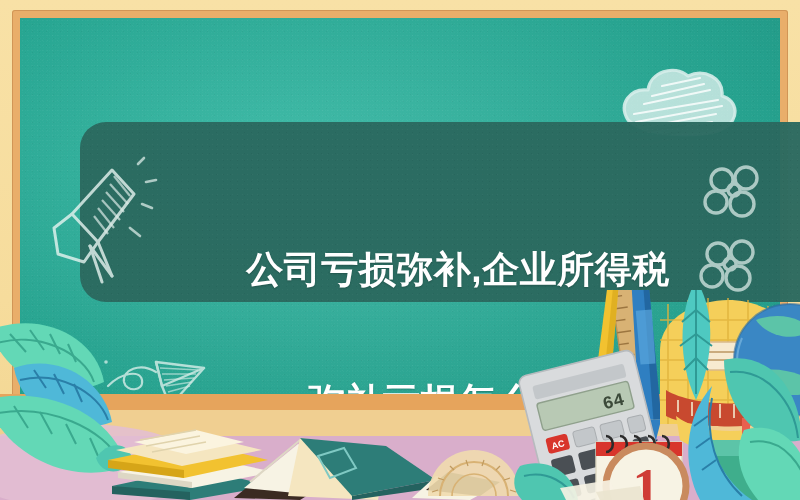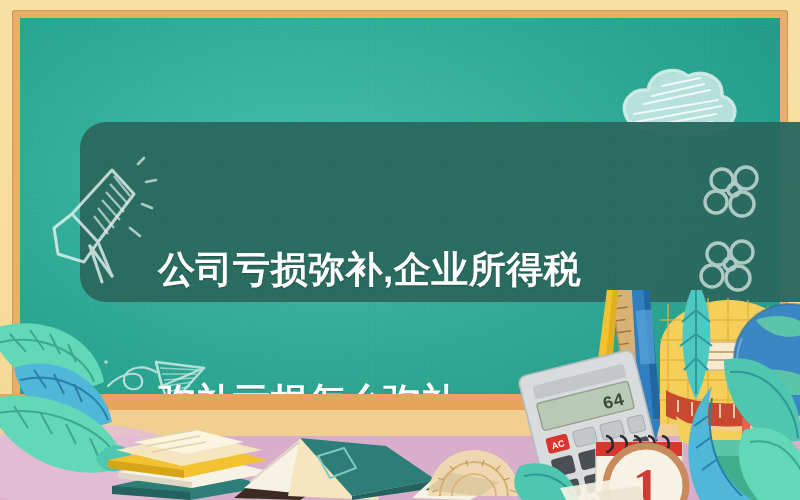--- a/index.html
+++ b/index.html
@@ -90,21 +90,21 @@
     width:600px;
     color:#ffffff;
     font-family:"Liberation Sans","DejaVu Sans",sans-serif;
     font-weight:bold;
     font-size:37px;
     line-height:44px;
     letter-spacing:.5px;
     text-shadow:0 1px 2px rgba(0,0,0,.22);
     white-space:pre-wrap;
   }
-  .headline .ln{ display:block; }
+  .headline .ln{ display:block;text-align:center; }
 
   
   .doodle{ position:absolute; pointer-events:none; }
   .doodle svg{ display:block; }
   .chalk{
     stroke:#eaf6f2; fill:none;
     stroke-linecap:round; stroke-linejoin:round;
     opacity:.85;
   }
 

